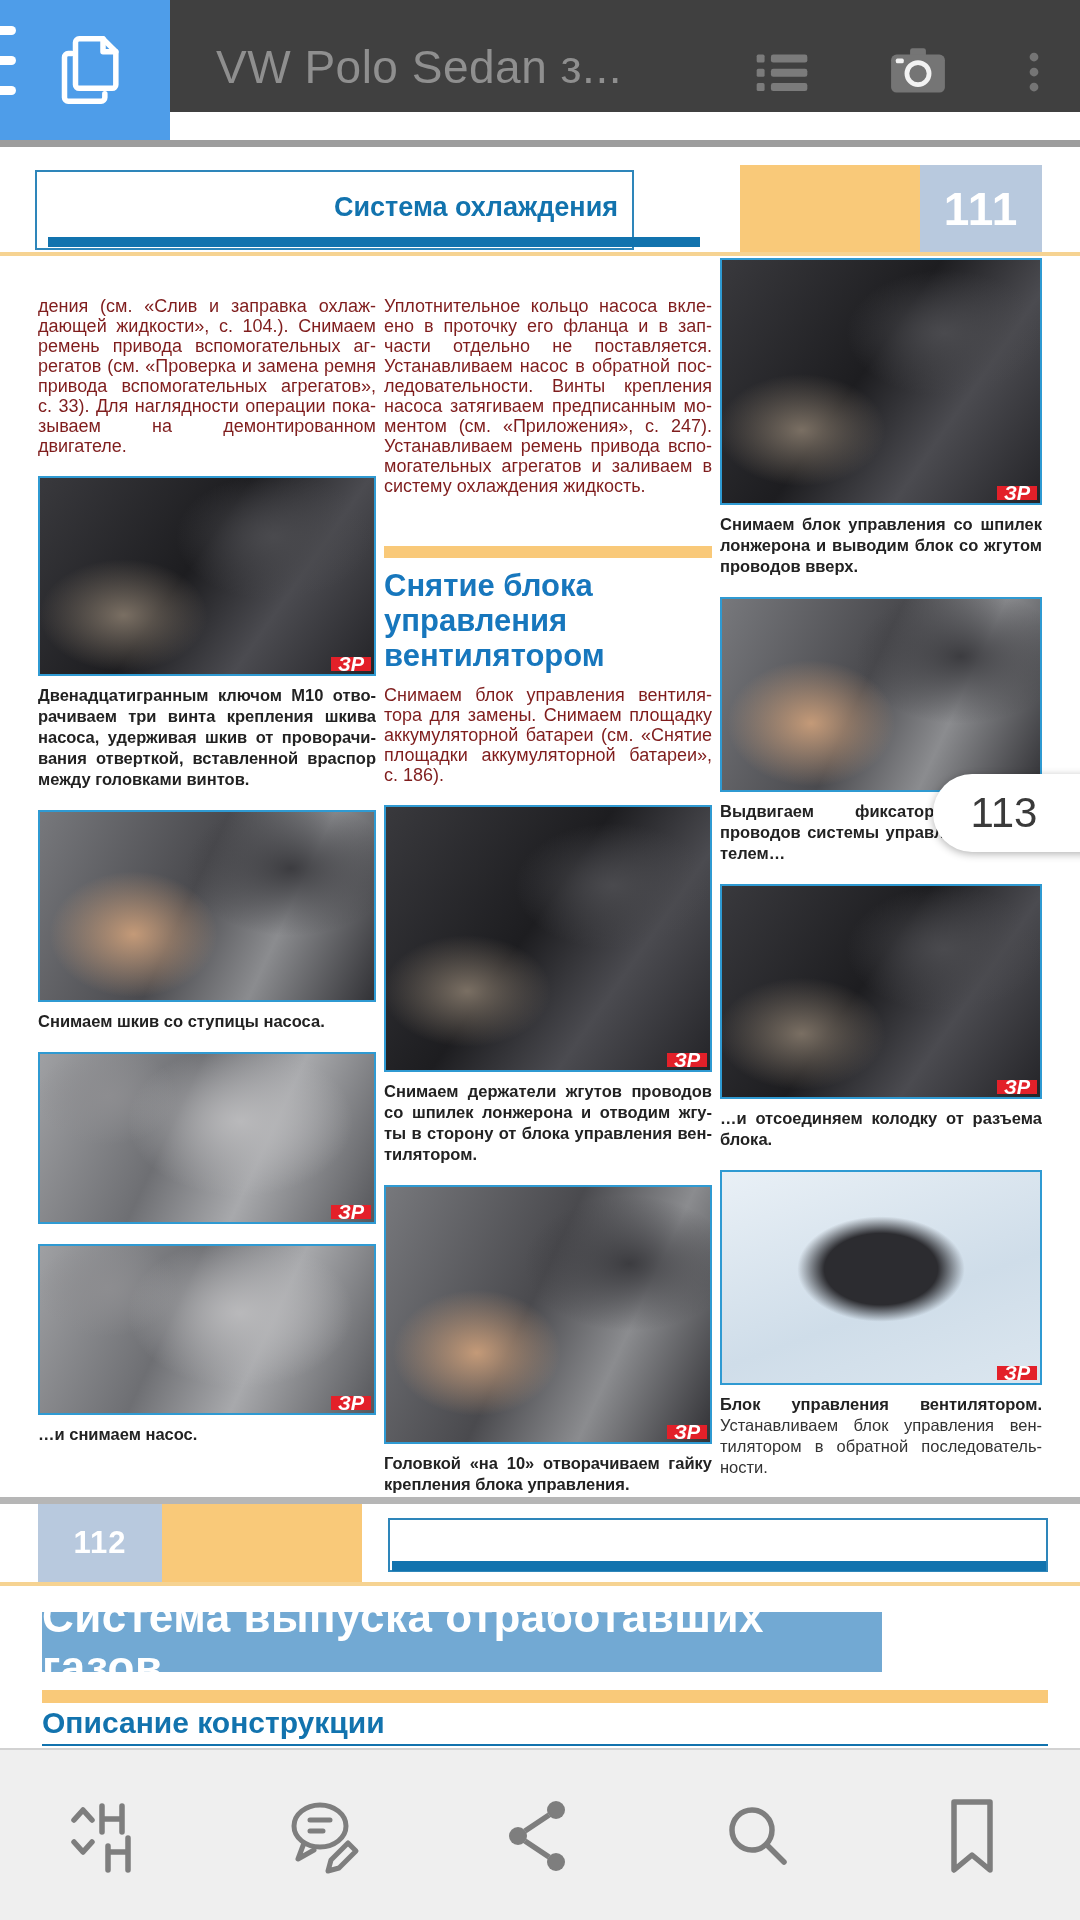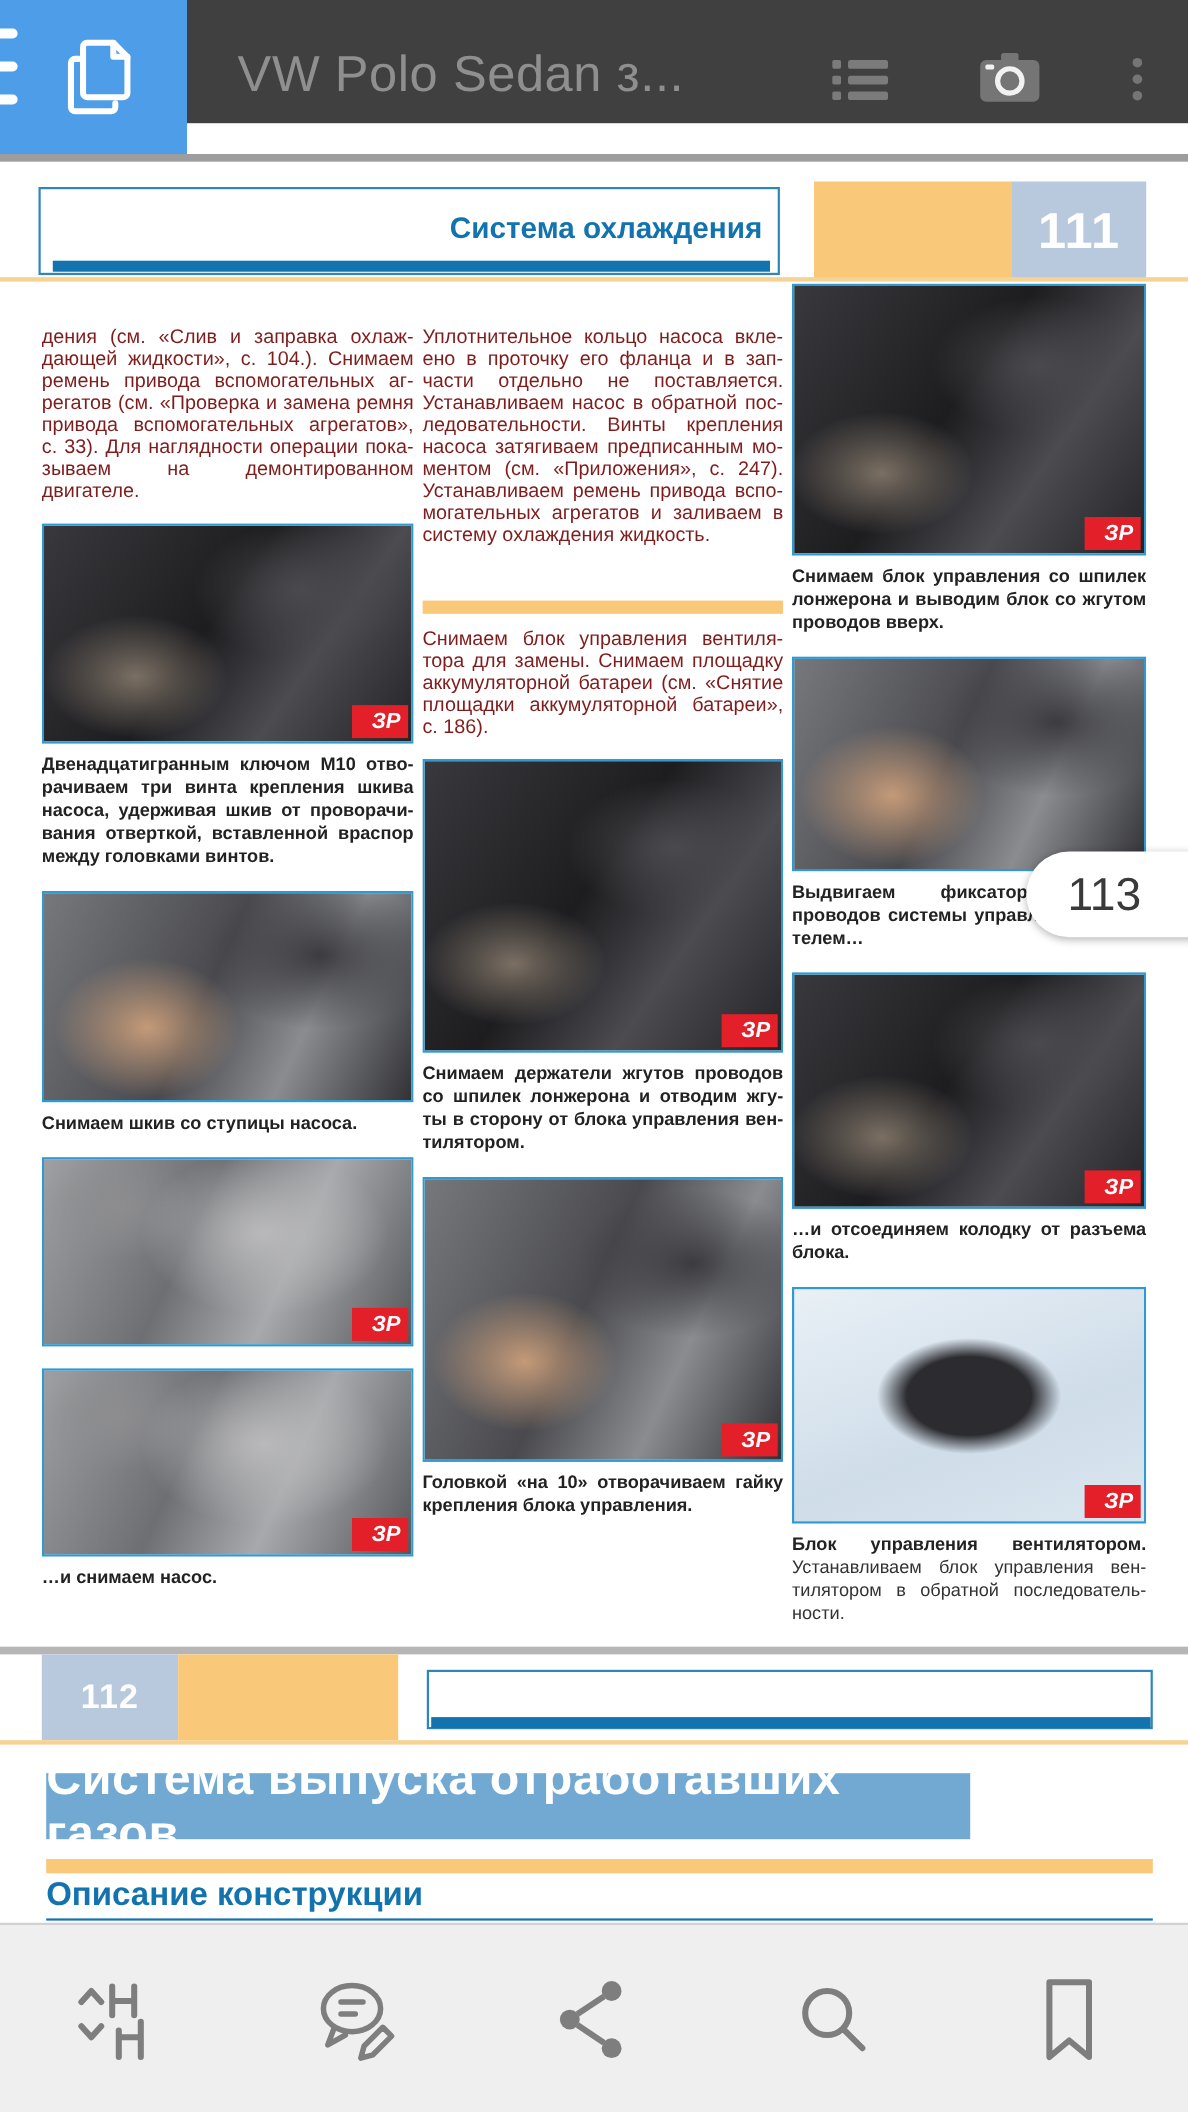--- a/index.html
+++ b/index.html
@@ -10,21 +10,21 @@
   .nav-sliver{position:absolute;left:0;top:0;width:28px;height:140px;}
   .nav-sliver i{position:absolute;left:0;display:block;width:16px;height:9px;background:#fff;border-radius:0 5px 5px 0;}
   .pages-btn{position:absolute;left:0;top:0;width:170px;height:140px;background:#4e9de9;}
   .pages-btn svg{position:absolute;left:48px;top:26px;}
   .bar-title{position:absolute;left:216px;top:40px;font-size:46px;color:#8f8f8f;letter-spacing:0.5px;white-space:nowrap;}
   .bar-ico{position:absolute;top:30px;width:84px;height:84px;display:flex;align-items:center;justify-content:center;}
   .ico-list{left:740px;} .ico-cam{left:876px;} .ico-menu{left:992px;}
   .app-divider{position:absolute;left:0;top:140px;width:1080px;height:7px;background:#9d9d9d;}
 
   
-  .hdr-box{position:absolute;left:35px;top:170px;width:674px;height:80px;border:2px solid #2e86ba;background:#fff;box-sizing:border-box;}
+  .hdr-box{position:absolute;left:35px;top:170px;width:599px;height:80px;border:2px solid #2e86ba;background:#fff;box-sizing:border-box;}
   .hdr-title{position:absolute;right:14px;top:20px;font-size:27px;font-weight:bold;color:#1273ae;}
   .hdr-bar{position:absolute;left:48px;top:237px;width:652px;height:10px;background:#1273ae;}
   .blk-orange-top{position:absolute;left:740px;top:165px;width:180px;height:88px;background:#f9c979;}
   .blk-num-top{position:absolute;left:920px;top:165px;width:122px;height:88px;background:#b8c9de;display:flex;align-items:center;justify-content:center;}
   .page-num{font-size:46px;font-weight:bold;color:#ffffff;letter-spacing:1px;}
   .yellow-line{position:absolute;left:0;width:1080px;height:4px;background:#f6d392;}
   .yl-top{top:252px;} .yl-bottom{top:1582px;}
 
   
   .content{position:absolute;left:0;top:254px;width:1080px;height:1243px;overflow:hidden;
@@ -32,22 +32,22 @@
   .col{box-sizing:border-box;overflow:hidden;}
   .col1{margin-left:38px;width:338px;padding-top:42px;}
   .col2{margin-left:8px;width:328px;padding-top:42px;}
   .col3{margin-left:8px;width:322px;padding-top:4px;}
   .body{margin:0;font-size:18px;line-height:20px;color:#7f1d1d;text-align:justify;}
   .caption{margin:9px 0 0 0;font-size:16.5px;line-height:21px;color:#222;font-weight:bold;text-align:justify;}
   .caption strong{font-weight:bold;}
   .caption .tail{font-weight:normal;color:#333;}
   .photo{position:relative;margin-top:20px;border:2px solid #2f9ad2;box-sizing:border-box;}
   .photo:first-child{margin-top:0;}
-  .zr{position:absolute;right:3px;bottom:3px;width:40px;height:30px;background:#e32029;color:#fff;
-      font-weight:bold;font-style:italic;font-size:20px;display:flex;align-items:center;justify-content:center;padding-left:11px;}
+  .zr{position:absolute;right:3px;bottom:3px;width:40px;height:14px;background:#e32029;color:#fff;
+      font-weight:bold;font-style:italic;font-size:20px;display:flex;align-items:center;justify-content:center;}
   .subhead-wrap{margin-top:50px;margin-bottom:12px;}
   .accent-bar{width:100%;height:12px;background:#f9c979;margin-bottom:10px;}
   .subhead{margin:0;font-size:31px;line-height:35px;font-weight:bold;color:#1777bd;}
   .tone-dark{background:
     radial-gradient(140px 90px at 70% 30%, #4a4a4e, transparent 70%),
     radial-gradient(120px 80px at 25% 70%, #7a6f63, transparent 70%),
     linear-gradient(125deg,#39393d 0%,#1d1d20 45%,#4b4b50 70%,#242428 100%);}
   .tone-metal{background:
     radial-gradient(150px 100px at 60% 40%, #b9b9bb, transparent 75%),
     radial-gradient(100px 70px at 20% 25%, #8d8d90, transparent 70%),
@@ -161,20 +161,21 @@
           </div>
           <div class="photo tone-metal" style="height: 171px;">
             <span class="zr">ЗР</span>
           </div>
           <p class="caption">…и снимаем насос.</p>
         </div>
       <div class="col col2">
           <p class="body">Уплотнительное кольцо насоса вкле-ено в проточку его фланца и в зап-части отдельно не поставляется. Устанавливаем насос в обратной пос-ледовательности. Винты крепления насоса затягиваем предписанным мо-ментом (см. «Приложения», с. 247). Устанавливаем ремень привода вспо-могательных агрегатов и заливаем в систему охлаждения жидкость.</p>
           <div class="subhead-wrap">
             <div class="accent-bar"></div>
+            <h2 class="subhead">Снятие блока управления вентилятором</h2>
           </div>
           <p class="body">Снимаем блок управления вентиля-тора для замены. Снимаем площадку аккумуляторной батареи (см. «Снятие площадки аккумуляторной батареи», с. 186).</p>
           <div class="photo tone-dark" style="height: 267px;">
             <span class="zr">ЗР</span>
           </div>
           <p class="caption">Снимаем держатели жгутов проводов со шпилек лонжерона и отводим жгу-ты в сторону от блока управления вен-тилятором.</p>
           <div class="photo tone-mixed" style="height: 259px;">
             <span class="zr">ЗР</span>
           </div>
           <p class="caption">Головкой «на 10» отворачиваем гайку крепления блока управления.</p>

